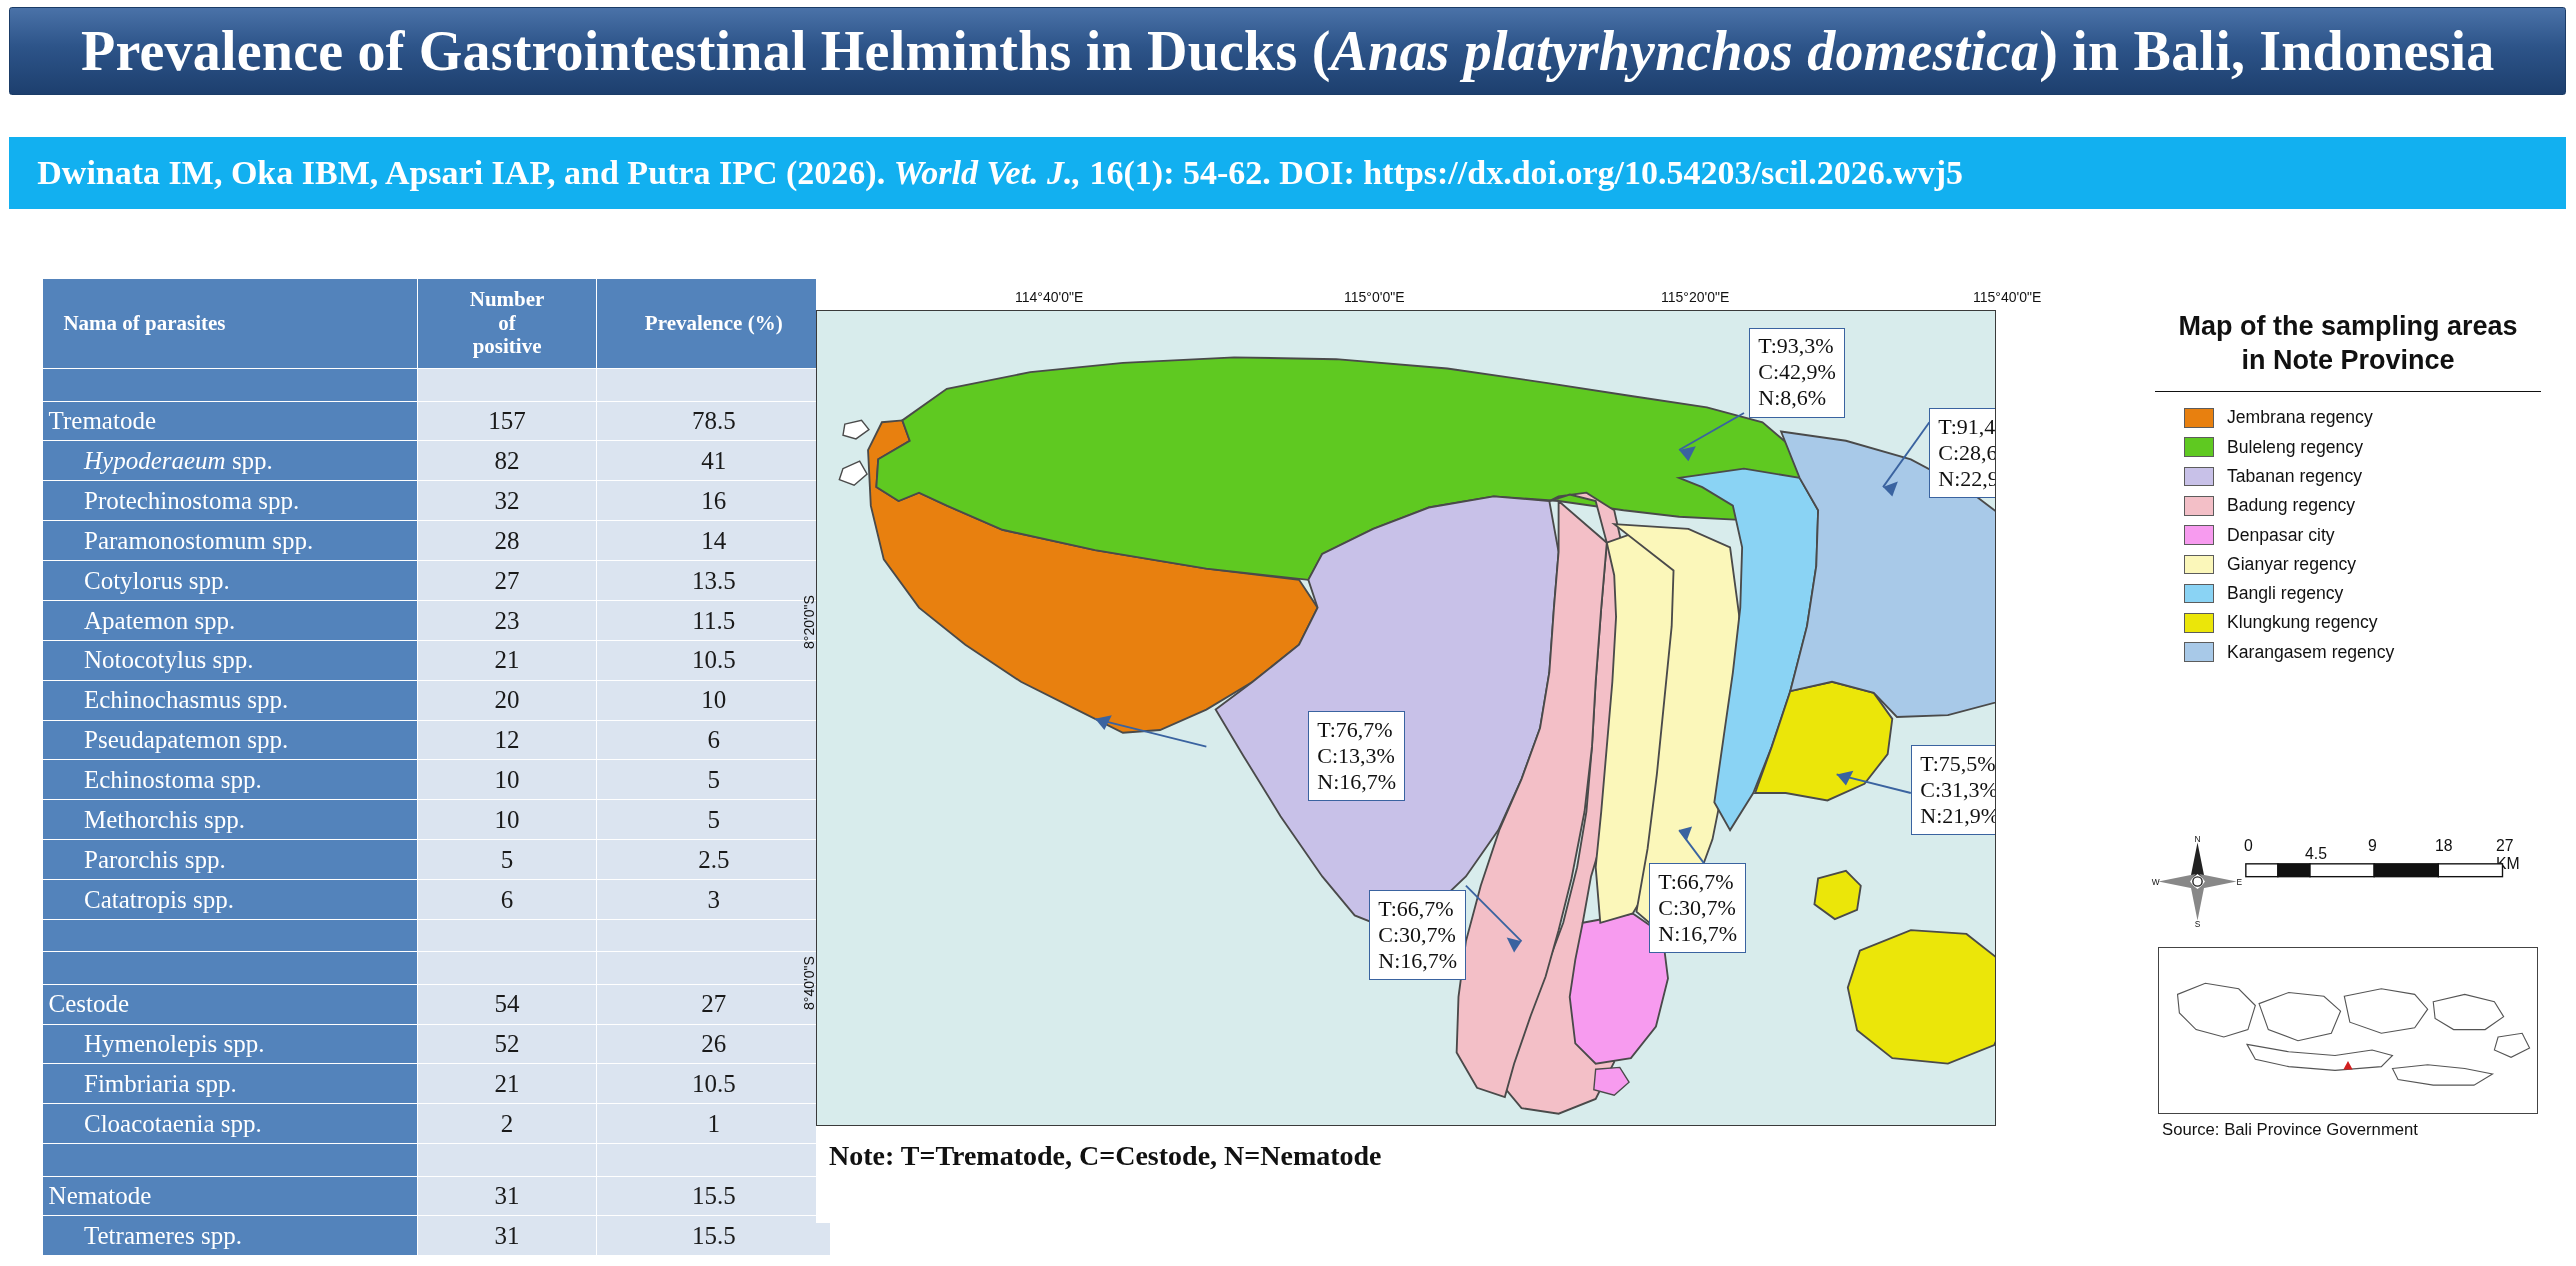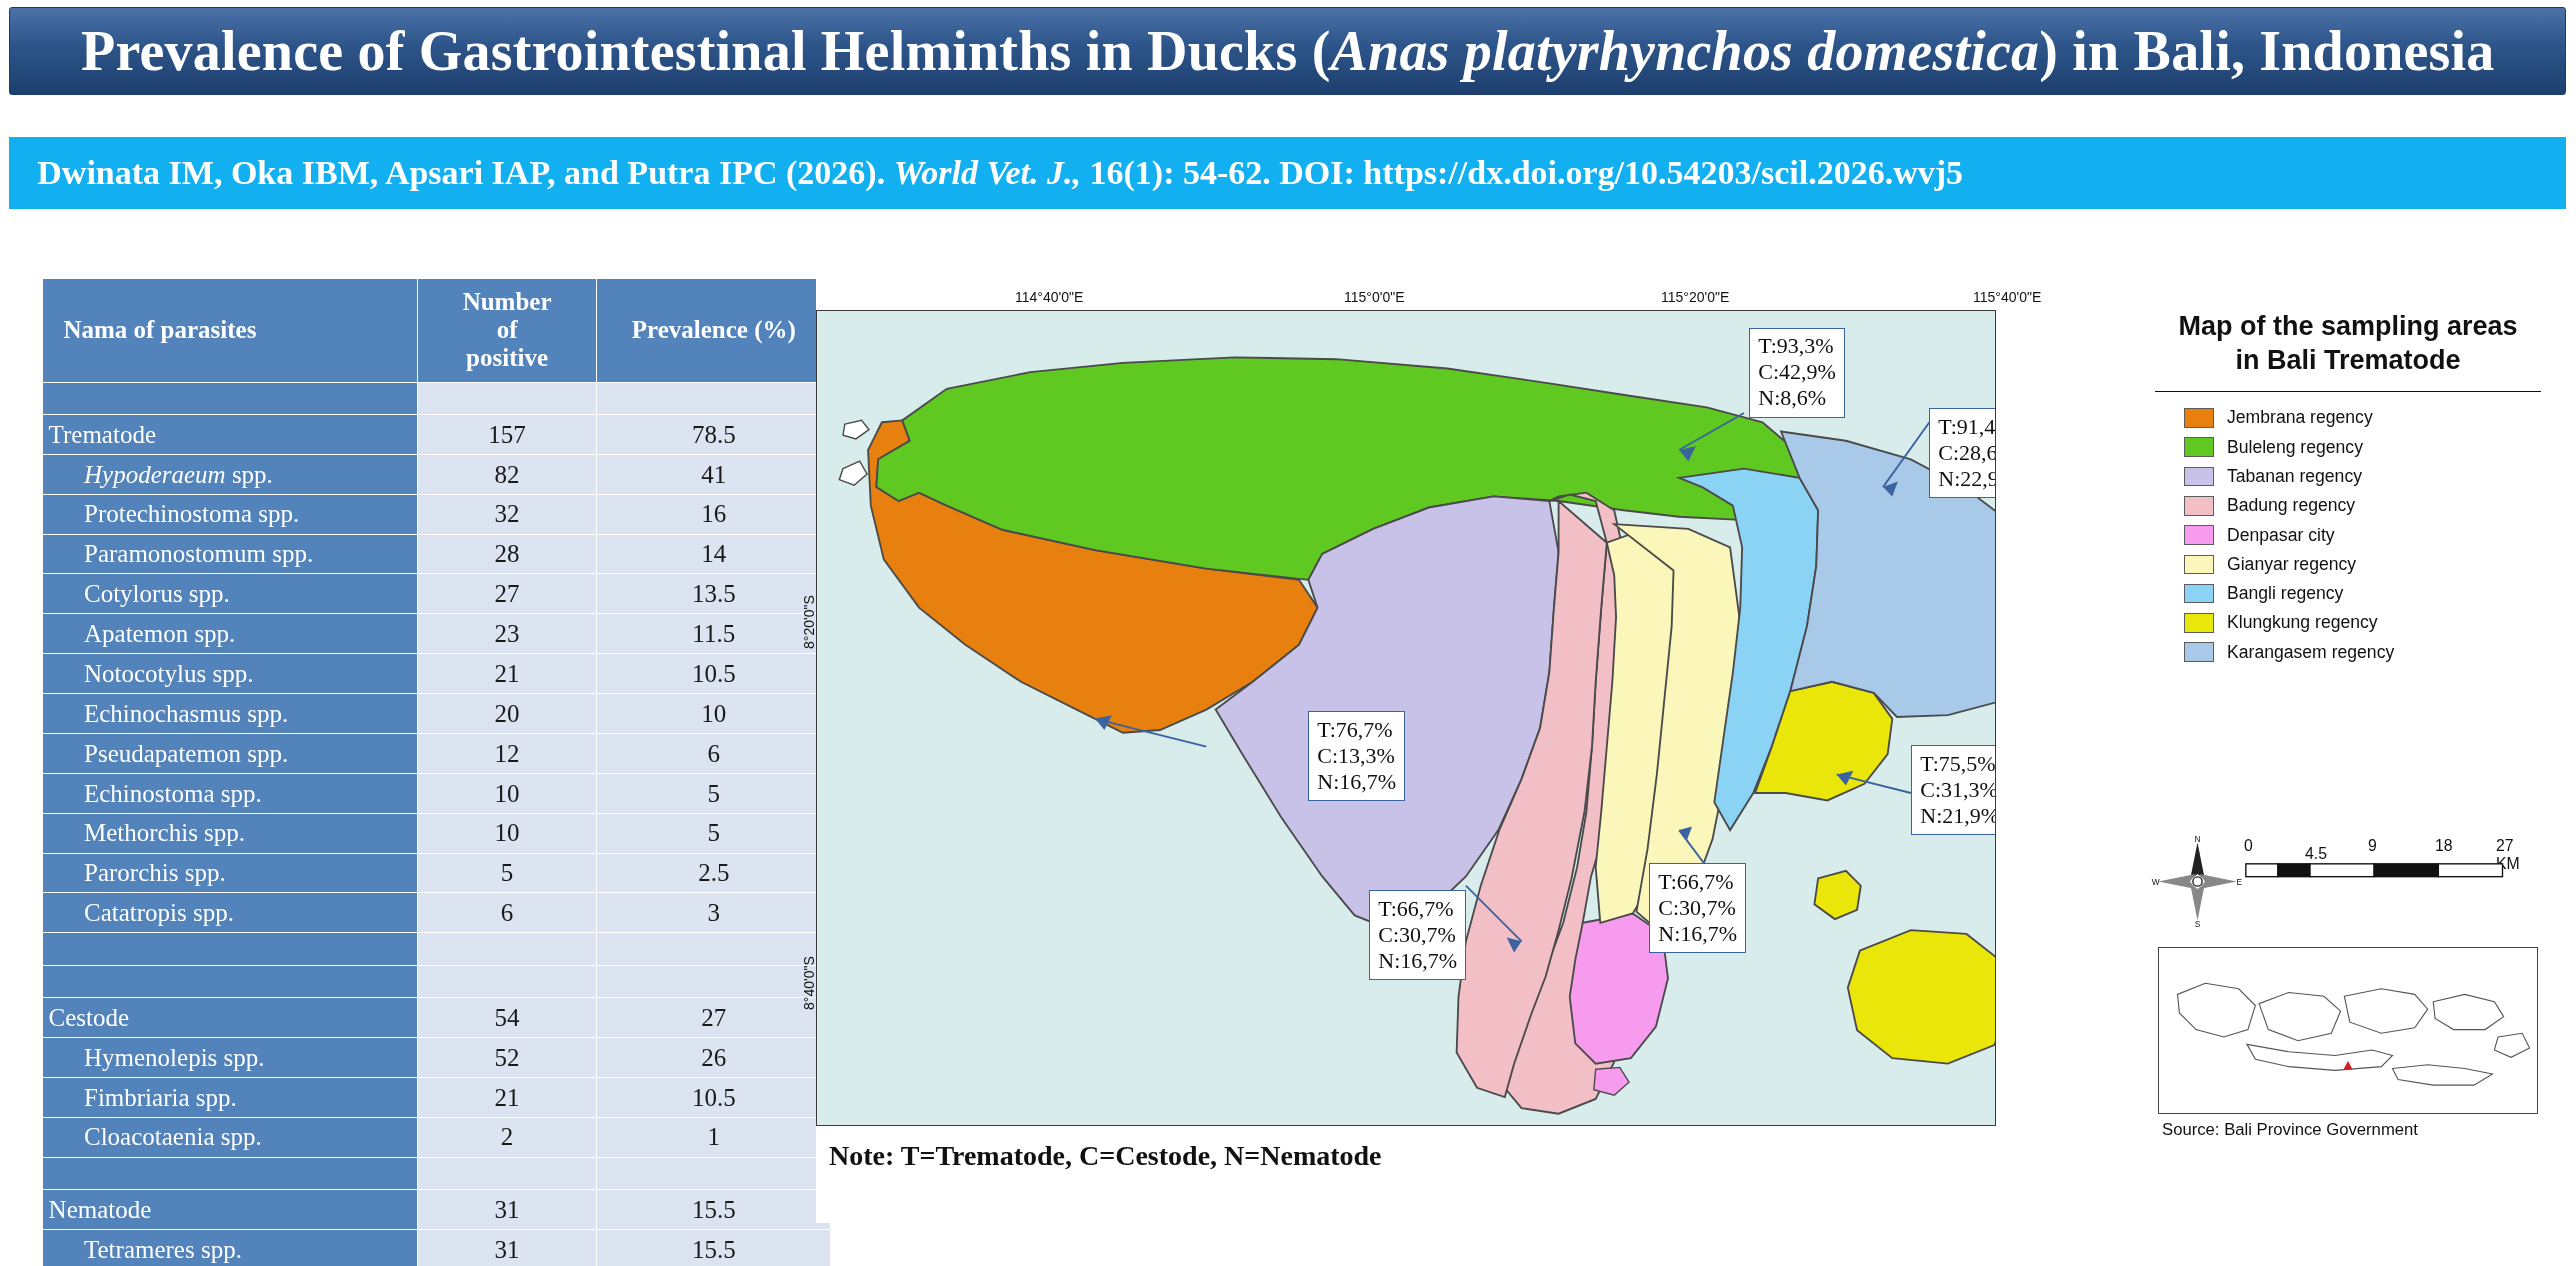--- a/index.html
+++ b/index.html
@@ -72,21 +72,21 @@
   }
   table.parasite-table {
     border-collapse: collapse;
     width: 737px;
     font-family: "Liberation Serif", serif;
     table-layout: fixed;
   }
   table.parasite-table th {
     background: #5383bb;
     color: #ffffff;
-    font-size: 25px;
+    font-size: 21px;
     font-weight: bold;
     padding: 9.3px 5.6px;
     border: 0.9px solid #ffffff;
     text-align: center;
     line-height: 1.12;
   }
   table.parasite-table th.col-name {
     text-align: left;
     padding-left: 20.4px;
     width: 348px;
@@ -489,21 +489,21 @@
       <div class="callout" style="left:832px; top:552px;">T:66,7%
 C:30,7%
 N:16,7%</div>
     </div>
 
     <div class="note-text">Note: T=Trematode, C=Cestode, N=Nematode</div>
 
     <div class="legend-col">
       <div class="legend-title">
         <span>Map of the sampling areas</span><br>
-        <span>in Bali Trematode</span>
+        <span>in Note Province</span>
       </div>
       <div class="legend-rule"></div>
       <div class="legend-list">
         <div class="legend-row">
           <div class="legend-swatch" style="background:#e8800f;"></div>
           <div class="legend-label">Jembrana regency</div>
         </div>
         <div class="legend-row">
           <div class="legend-swatch" style="background:#5fc921;"></div>
           <div class="legend-label">Buleleng regency</div>

